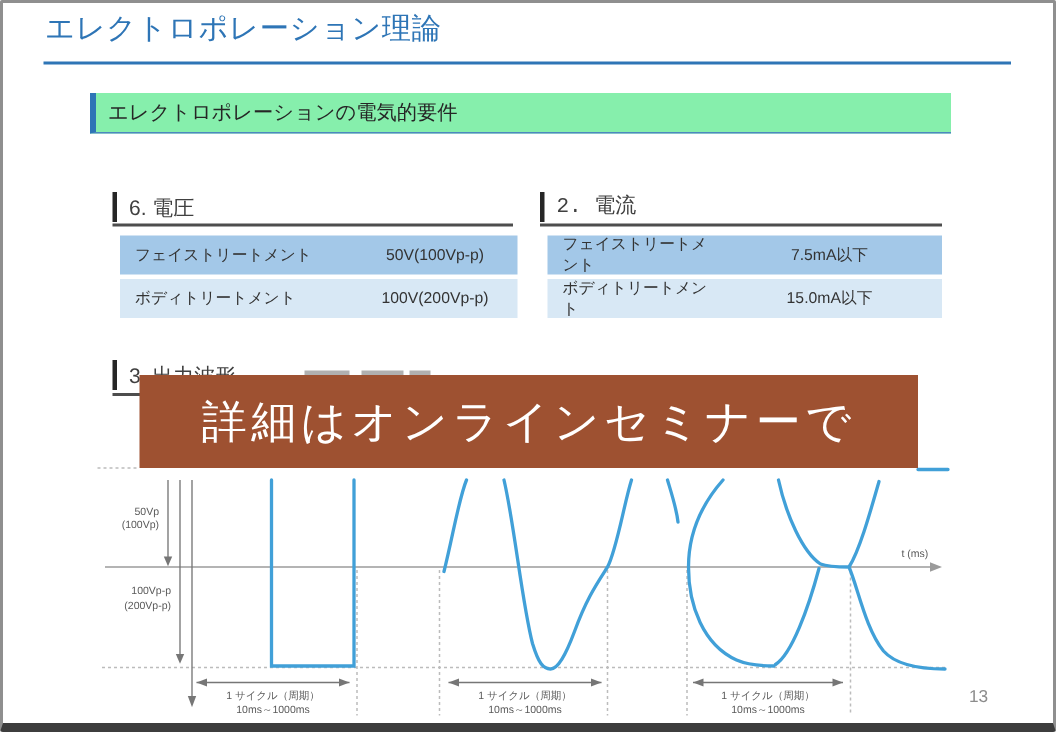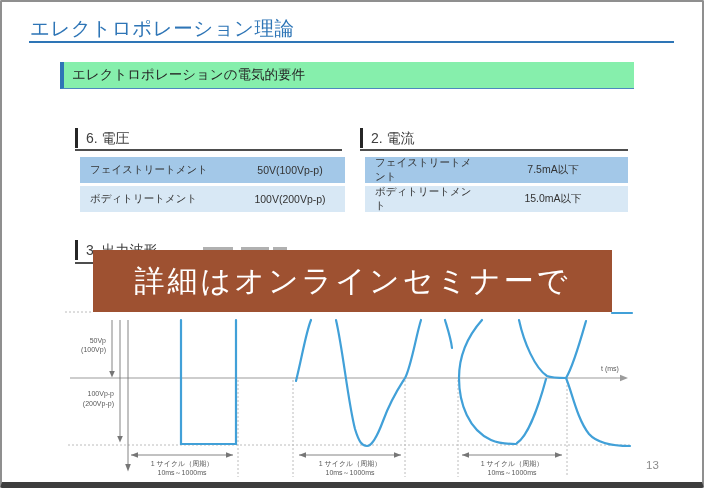--- a/index.html
+++ b/index.html
@@ -7,21 +7,21 @@
   body { font-family:"Liberation Sans","DejaVu Sans",sans-serif; }
 
   .slide {
     position:relative; width:704px; height:488px; background:#ffffff;
     border:2px solid #8f8f8f; border-bottom:6px solid #3d3d3d; border-radius:2px;
     overflow:hidden;
   }
 
   
   .slide-title {
-    position:absolute; left:28px; top:13px;
+    position:absolute; left:28px; top:3px;
     font-size:19.5px; letter-spacing:0.5px; color:#2e75b6;
   }
   .title-rule {
     position:absolute; left:27px; top:39px; width:645px; height:2px; background:#2e75b6;
   }
 
   
   .subheader {
     position:absolute; left:58px; top:60px; width:574px; height:27px;
     border-left:4px solid #2e75b6; border-bottom:1px solid #4d88bf;
@@ -89,21 +89,21 @@
     <div class="row shade-a">
       <span class="lbl">フェイストリートメント</span>
       <span class="val">50V(100Vp-p)</span>
     </div>
     <div class="row shade-b">
       <span class="lbl">ボディトリートメント</span>
       <span class="val">100V(200Vp-p)</span>
     </div>
   </div>
 
-  <div class="sec-header" style="left:358px; top:126px;">2. 電流</div>
+  <div class="sec-header" style="left:358px; top:126px;font-family:Liberation Mono, monospace;">2. 電流</div>
   <div class="sec-rule" style="left:358px; top:147px; width:268px;"></div>
   <div class="etable t2" style="left:363px; top:155px; width:263px;">
     <div class="row shade-a">
       <span class="lbl">フェイストリートメント</span>
       <span class="val">7.5mA以下</span>
     </div>
     <div class="row shade-b">
       <span class="lbl">ボディトリートメント</span>
       <span class="val">15.0mA以下</span>
     </div>

